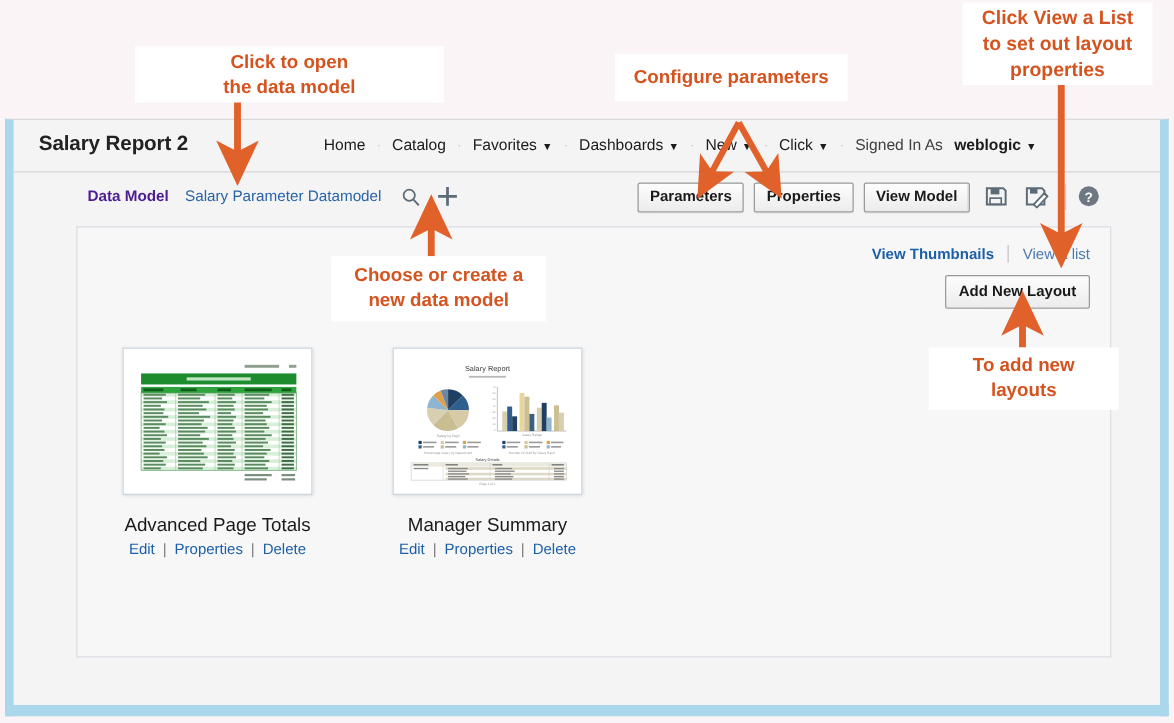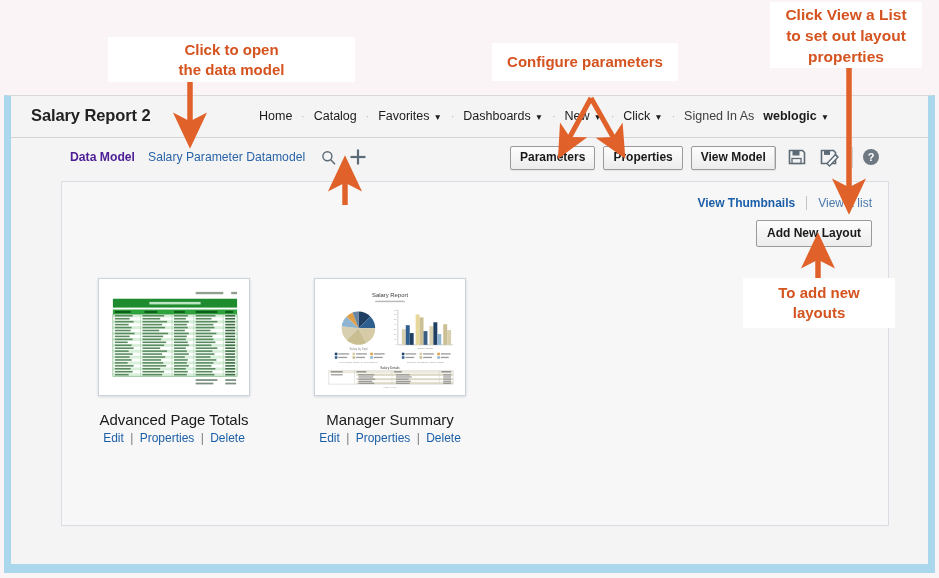--- a/index.html
+++ b/index.html
@@ -588,19 +588,23 @@
   <div class="ann" style="left:492px; top:43px; width:186px; height:38px;">
     <span style="white-space: pre-line;">Configure parameters</span>
   </div>
 
   <div class="ann big" style="left:770px; top:2px; width:152px; height:66px;">
     <span style="white-space: pre-line;">Click View a List
 to set out layout
 properties</span>
   </div>
 
+  <div class="ann" style="left:265px; top:205px; width:172px; height:52px;">
+    <span style="white-space: pre-line;">Choose or create a
+new data model</span>
+  </div>
 
   <div class="ann" style="left:743px; top:278px; width:152px; height:50px;">
     <span style="white-space: pre-line;">To add new
 layouts</span>
   </div>
 
 </div>
 
 </body></html>

